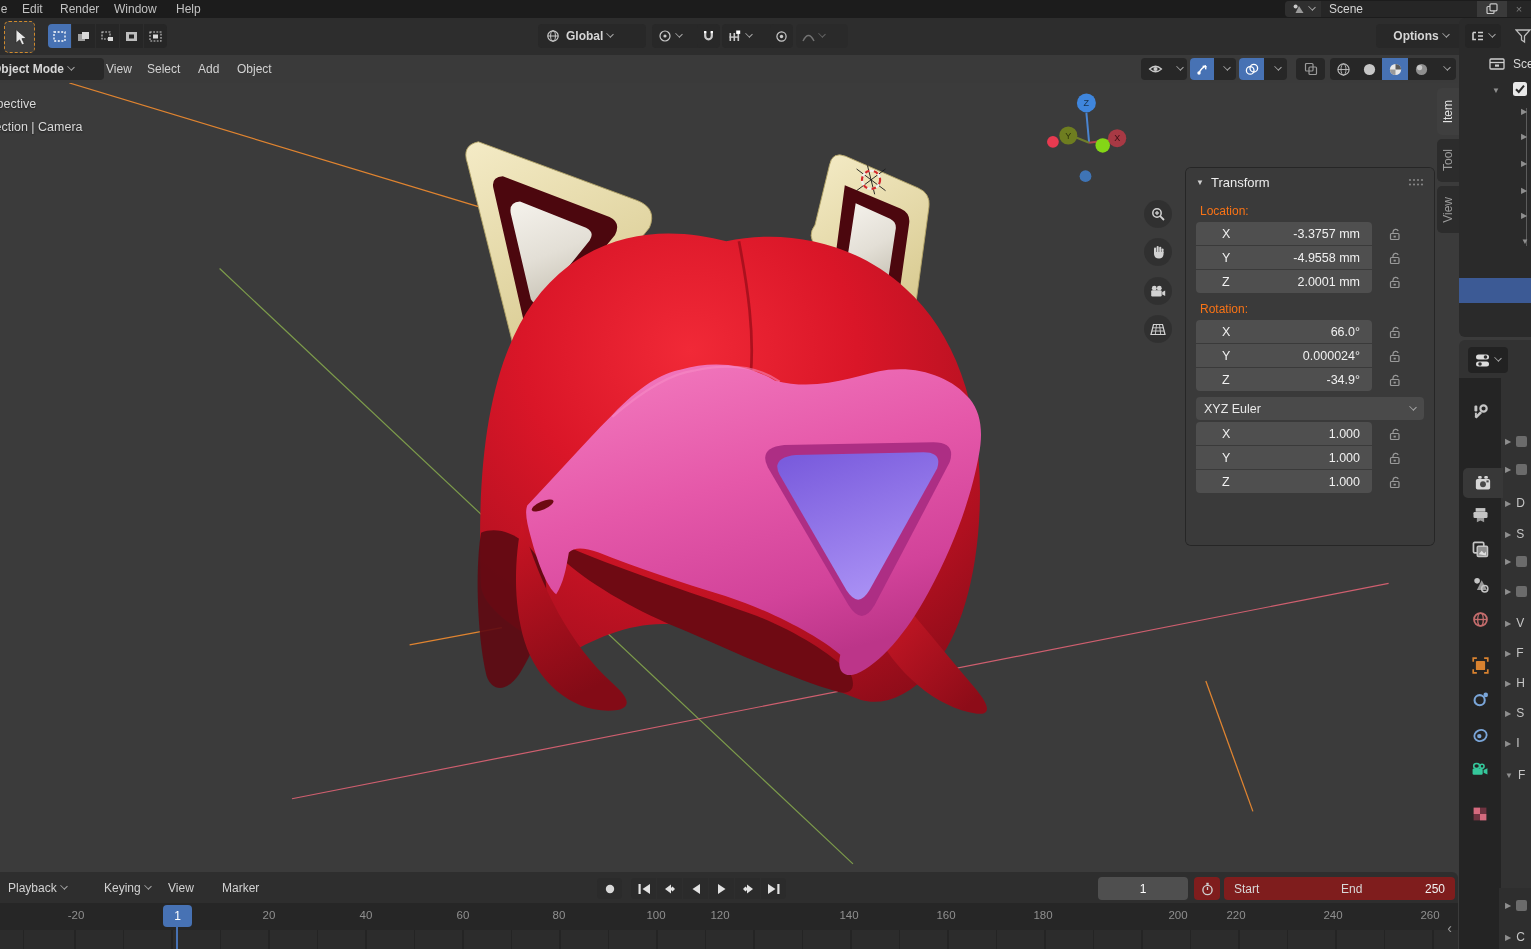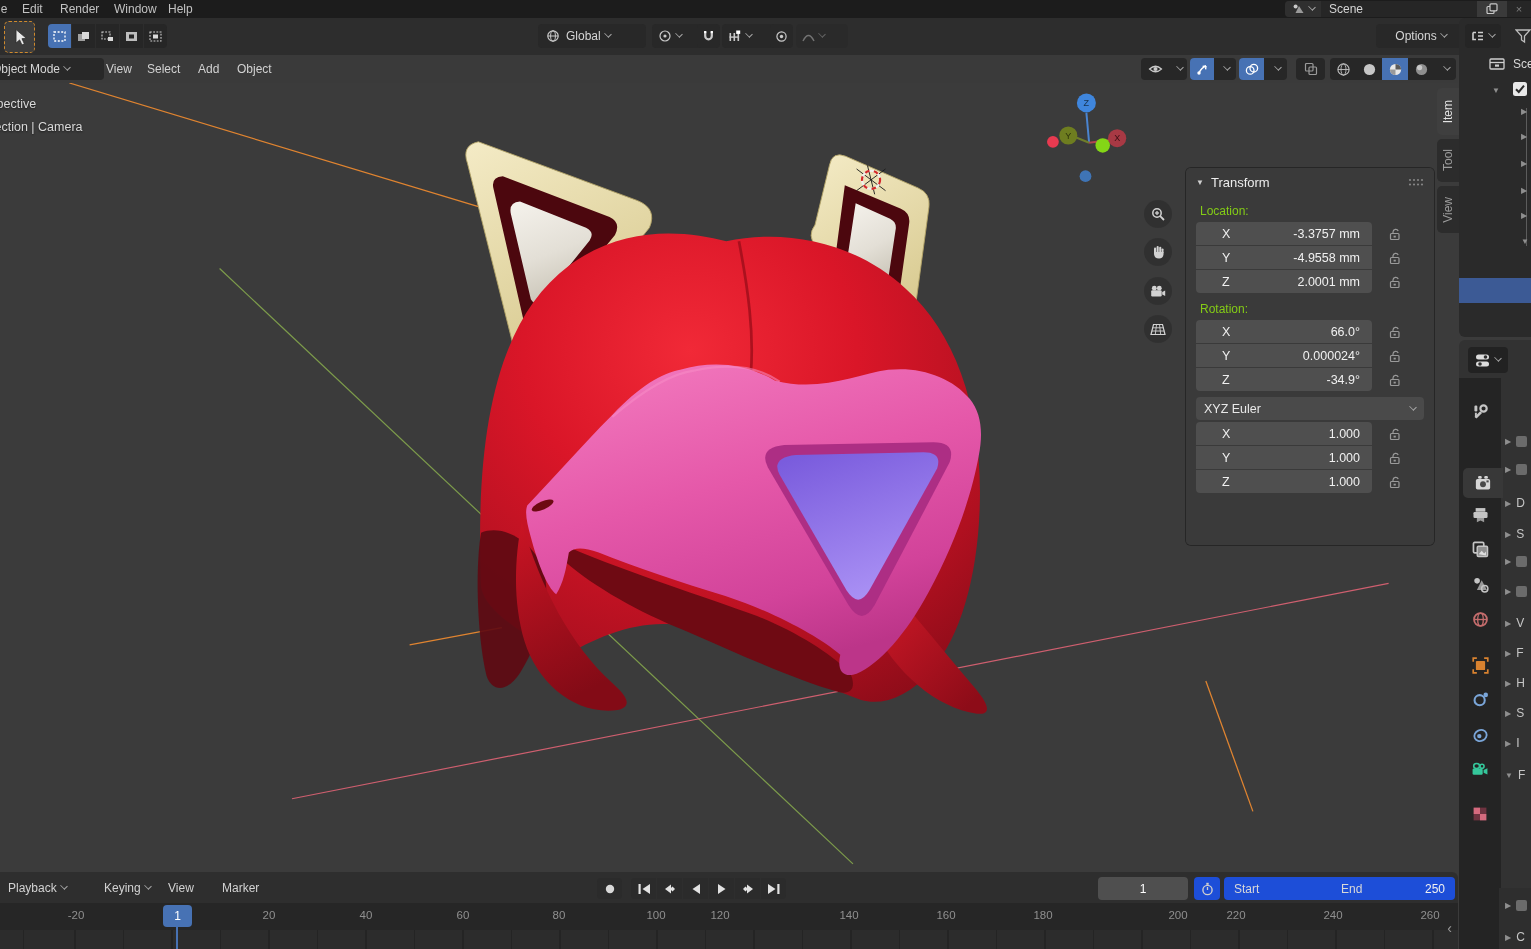--- a/index.html
+++ b/index.html
@@ -24,38 +24,38 @@
   #scene-widget .seg-icon{width:36px;height:16px;display:flex;align-items:center;justify-content:center;background:#2f2f2f;}
   #scene-widget .lbl{flex:1;padding-left:8px;color:#d5d5d5;}
   #scene-widget .seg-btn{width:30px;height:16px;display:flex;align-items:center;justify-content:center;background:#3a3a3a;}
   #scene-widget .seg-x{width:24px;height:16px;display:flex;align-items:center;justify-content:center;color:#7d7d7d;font-size:11px;}
   
   #toolrow{left:0;top:18px;width:1531px;height:37px;background:#2d2d2d;}
   #active-tool{left:4px;top:3px;width:29px;height:30px;background:#3d3d3d;border:1.5px dashed #d08a2d;border-radius:5px;
                display:flex;align-items:center;justify-content:center;}
   .selmode{position:absolute;top:6px;width:23px;height:24px;background:#262626;display:flex;align-items:center;justify-content:center;}
   .selmode.active{background:#4772b4;}
-  .dd{position:absolute;background:#282828;border-radius:4px;display:flex;align-items:center;height:24px;color:#d6d6d6;padding:0 8px;}
+  .dd{position:absolute;background:#282828;border-radius:4px;display:flex;align-items:center;height:24px;color:#d6d6d6;padding:0 8px;font-weight:bold;}
   .tglbtn{position:absolute;background:#282828;border-radius:4px;height:24px;display:flex;align-items:center;justify-content:center;}
   
   #vpheader{left:0;top:55px;width:1458px;height:28px;background:#3a3a3a;}
   .vh-menu{position:absolute;top:3px;height:22px;line-height:22px;padding:0 8px;color:#d2d2d2;border-radius:4px;}
   .icongrp{position:absolute;top:3px;height:22px;display:flex;background:#272727;border-radius:4px;overflow:hidden;}
   .icongrp .cell{height:22px;display:flex;align-items:center;justify-content:center;}
   .cell.on{background:#4772b4;}
   
   #viewport{left:0;top:83px;width:1458px;height:789px;overflow:hidden;}
   .ovl-text{position:absolute;color:#d9d9d9;font-size:12.5px;text-shadow:0 1px 2px rgba(0,0,0,.55);white-space:nowrap;}
   .navball{position:absolute;width:28px;height:28px;border-radius:50%;background:rgba(40,40,40,.55);
            display:flex;align-items:center;justify-content:center;}
   
   #npanel{left:1186px;top:85px;width:248px;height:377px;background:rgba(58,58,58,.97);border-radius:5px;
           box-shadow:0 0 0 1px rgba(25,25,25,.6);}
   .np-header{display:flex;align-items:center;height:28px;padding:0 10px;color:#ececec;font-size:13px;}
-  .np-label{padding:8px 0 4px 14px;color:#84cc16;}
+  .np-label{padding:8px 0 4px 14px;color:#f97316;}
   .np-line{display:flex;align-items:center;margin:0 0 1px 10px;}
   .np-field{width:176px;height:23px;background:#4f4f4f;display:flex;align-items:center;color:#f0f0f0;font-size:12.5px;}
   .np-line.first .np-field{border-radius:4px 4px 0 0;}
   .np-line.last  .np-field{border-radius:0 0 4px 4px;}
   .np-field .ax{padding-left:26px;width:34px;flex:none;}
   .np-field .val{flex:1;text-align:right;padding-right:12px;}
   .np-lock{margin-left:16px;display:flex;}
   .np-dd{width:212px;height:23px;background:#4a4a4a;border-radius:4px;margin:6px 0 2px 10px;display:flex;align-items:center;
          color:#e8e8e8;padding:0 8px;font-size:12.5px;}
   .np-dd .sp{flex:1;}
@@ -78,33 +78,33 @@
   .tl-menu{position:absolute;top:6px;height:20px;line-height:20px;color:#d2d2d2;display:flex;align-items:center;}
   .tbtn{width:25px;height:21px;background:#2b2b2b;display:flex;align-items:center;justify-content:center;margin-right:1px;}
   #ruler{position:absolute;left:0;top:31px;width:1458px;height:27px;background:#262626;}
   .tick{position:absolute;top:6px;width:44px;text-align:center;color:#8f8f8f;font-size:11.5px;}
   #tracks{position:absolute;left:0;top:58px;width:1458px;height:19px;background:#2c2c2c;
           background-image:repeating-linear-gradient(90deg,#2c2c2c 0px,#2c2c2c 47px,#242424 47px,#242424 48.5px);
           background-position:27px 0;}
   #playhead-badge{position:absolute;left:163px;top:33px;width:29px;height:22px;background:#4772b4;border-radius:4px;
           color:#fff;font-size:12px;display:flex;align-items:center;justify-content:center;}
   #playhead-line{position:absolute;left:176px;top:55px;width:2px;height:22px;background:#4772b4;}
-  .pill{position:absolute;top:5px;height:23px;background:#1d4ed8;display:flex;align-items:center;color:#d8d8d8;}
+  .pill{position:absolute;top:5px;height:23px;background:#7f1d1d;display:flex;align-items:center;color:#d8d8d8;}
   svg{display:block;}
 </style>
 </head>
 <body>
 <div id="app">
 
 <div class="abs" id="topbar">
   <span class="menu-item" style="left:-16px">File</span>
   <span class="menu-item" style="left:18px">Edit</span>
   <span class="menu-item" style="left:56px">Render</span>
   <span class="menu-item" style="left:110px">Window</span>
-  <span class="menu-item" style="left:164px">Help</span>
+  <span class="menu-item" style="left:172px">Help</span>
   <div id="scene-widget">
     <div class="seg-icon">
       <svg width="13" height="12" viewBox="0 0 13 12">
         <circle cx="3.6" cy="3.6" r="2" fill="#c9c9c9"></circle>
             <path d="M7,3 L11.5,10 H3.5 Z" fill="#9a9a9a"></path>
           </svg>
       <span class="chev sm"></span>
     </div>
     <span class="lbl">Scene</span>
     <div class="seg-btn">

